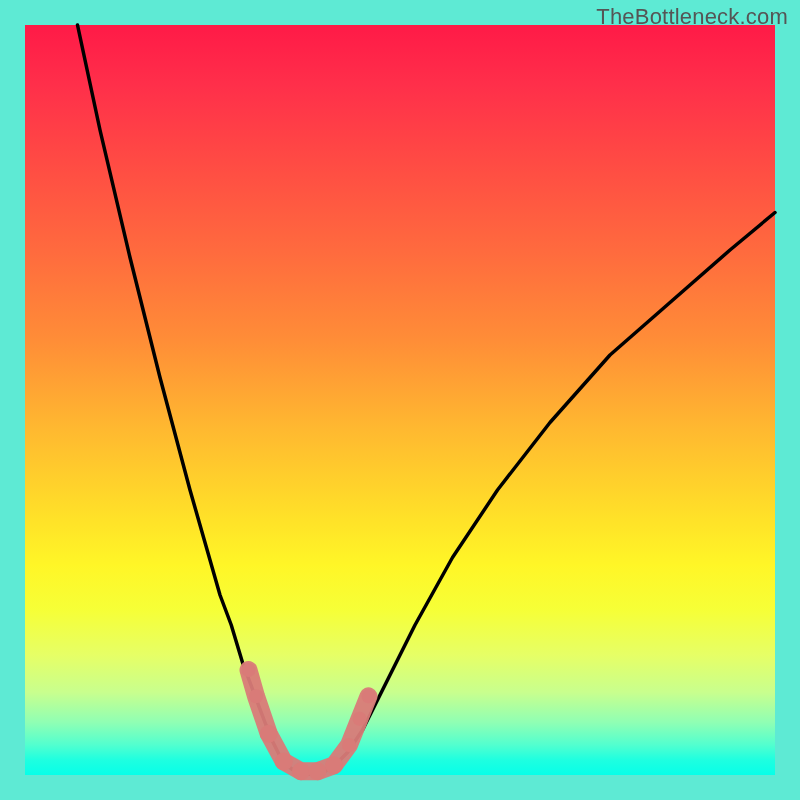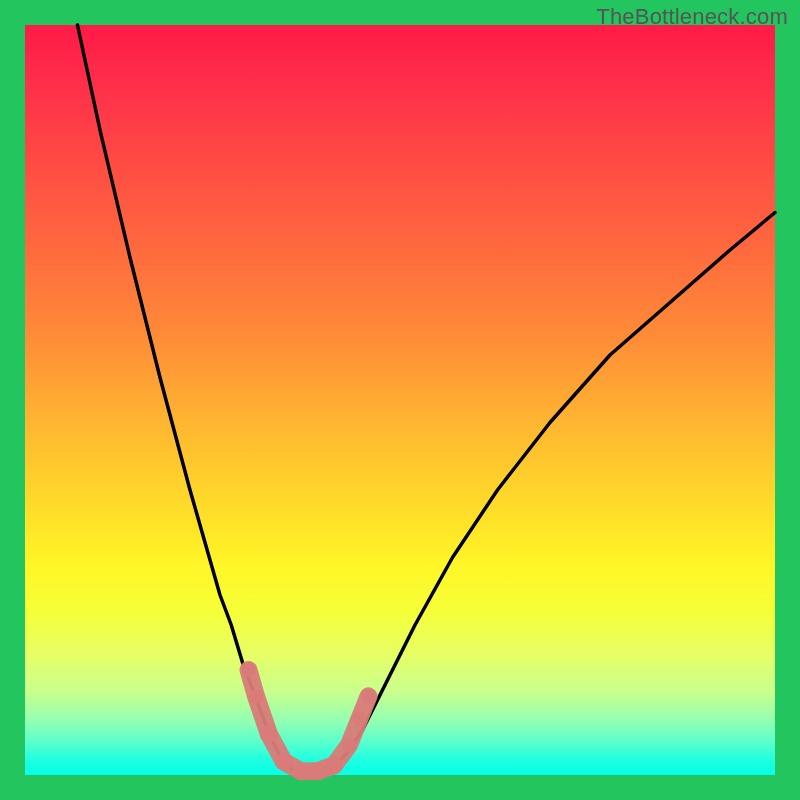--- a/index.html
+++ b/index.html
@@ -1,21 +1,21 @@
 <!DOCTYPE html>
 <html><head>
 <meta charset="utf-8">
 <style>
   * { margin: 0; padding: 0; box-sizing: border-box; }
   html, body { width: 800px; height: 800px; overflow: hidden; background: #000; }
   .frame {
     position: relative;
     width: 800px;
     height: 800px;
-    background: #22c55e;
+    background: #5eead4;
   }
   .plot-area {
     position: absolute;
     left: 25px;
     top: 25px;
     width: 750px;
     height: 750px;
     background: linear-gradient(to bottom,
       #ff1a47 0%,
       #ff2f4a 8%,

